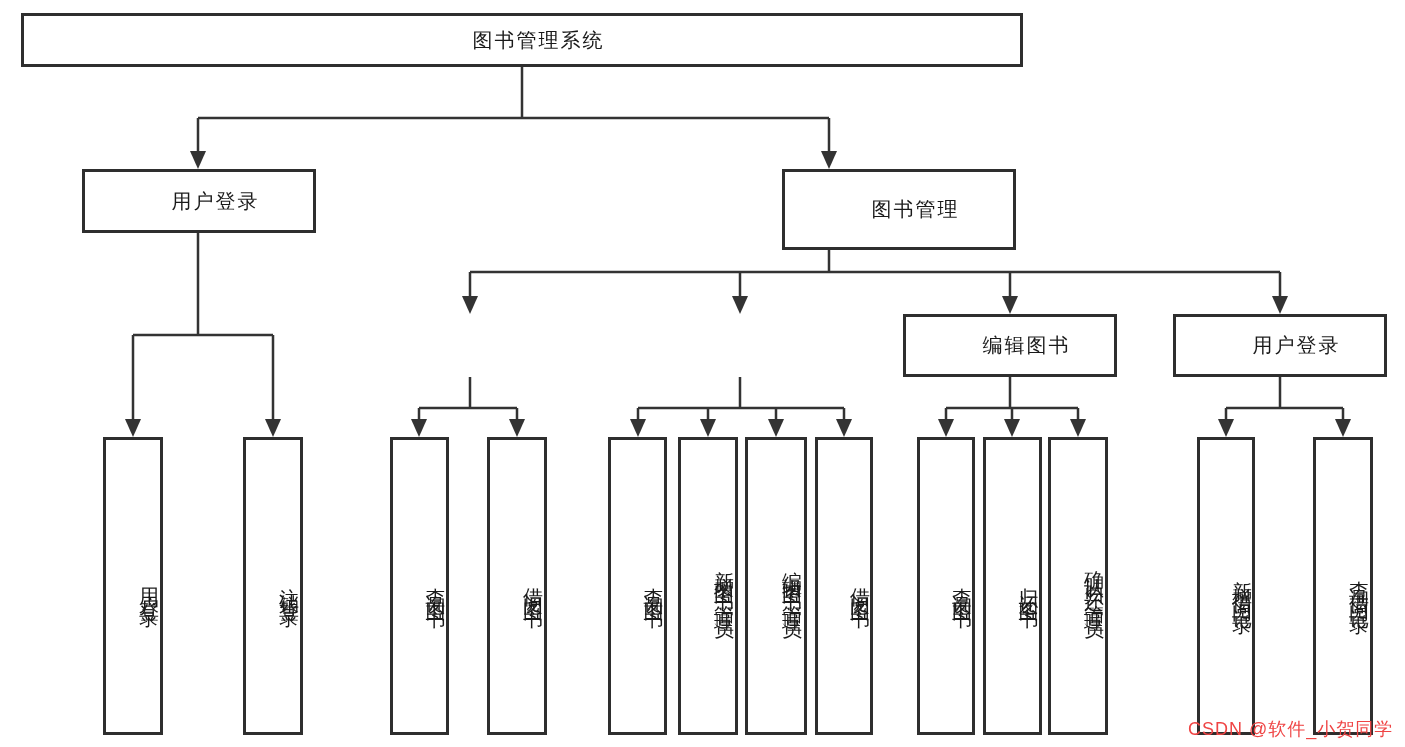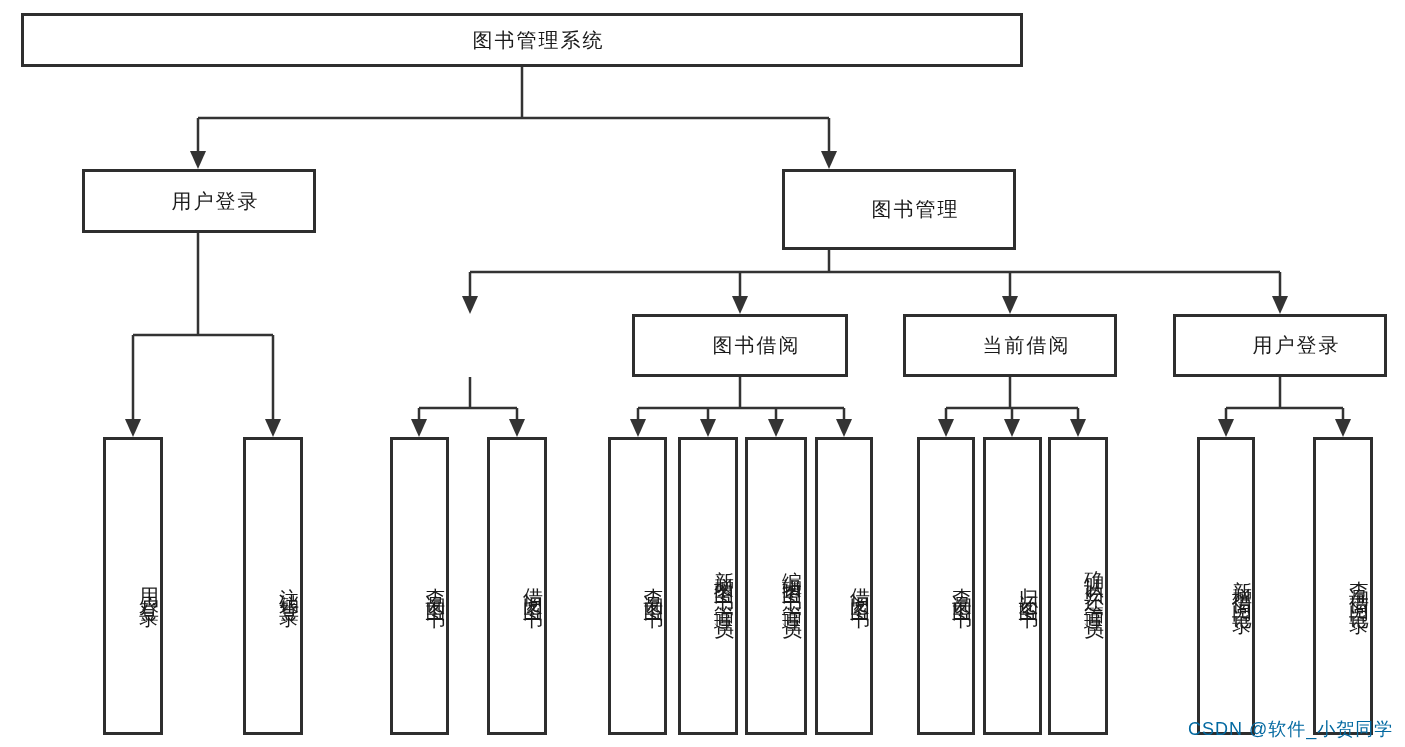--- a/index.html
+++ b/index.html
@@ -34,21 +34,21 @@
     letter-spacing: 7px;
     line-height: 1;
     font-size: 20px;
   }
   .watermark {
     position: absolute;
     left: 1188px;
     top: 717px;
     font-size: 18px;
     letter-spacing: 1px;
-    color: #0369a1;
+    color: #ef4444;
     white-space: nowrap;
     z-index: 5;
   }
 </style>
 </head>
 <body>
 
 <div class="canvas">
 
   <svg class="wires" width="1405" height="747" viewBox="0 0 1405 747">
@@ -99,22 +99,21 @@
       <path class="ah" d="M1218 419 L1234 419 L1226 437 Z"></path>
       <path class="ah" d="M1335 419 L1351 419 L1343 437 Z"></path>
     </g>
   </svg>
 
   <div class="box" style="left:21px; top:13px; width:1002px; height:54px;">图书管理系统</div>
 
   <div class="box" style="left:82px; top:169px; width:234px; height:64px;">用户登录</div>
   <div class="box" style="left:756px; top:169px; width:234px; height:81px;margin-left:26px;">图书管理</div>
 
-  <div class="box" style="left:632px; top:314px; width:216px; height:63px;">图书借阅</div>
-  <div class="box" style="left:903px; top:314px; width:214px; height:63px;">当前借阅</div>
+  <div class="box" style="left:903px; top:314px; width:214px; height:63px;">编辑图书</div>
   <div class="box" style="left:1173px; top:314px; width:214px; height:63px;">用户登录</div>
 
   <div class="box vbox" style="left:103px; top:437px; width:60px; height:298px;">用户登录</div>
   <div class="box vbox" style="left:243px; top:437px; width:60px; height:298px;">注销登录</div>
 
   <div class="box vbox" style="left:390px; top:437px; width:59px; height:298px;">查询图书</div>
   <div class="box vbox" style="left:487px; top:437px; width:60px; height:298px;">借阅图书</div>
 
   <div class="box vbox" style="left:608px; top:437px; width:59px; height:298px;">查询图书</div>
   <div class="box vbox" style="left:678px; top:437px; width:60px; height:298px;">新增图书（管理员）</div>

